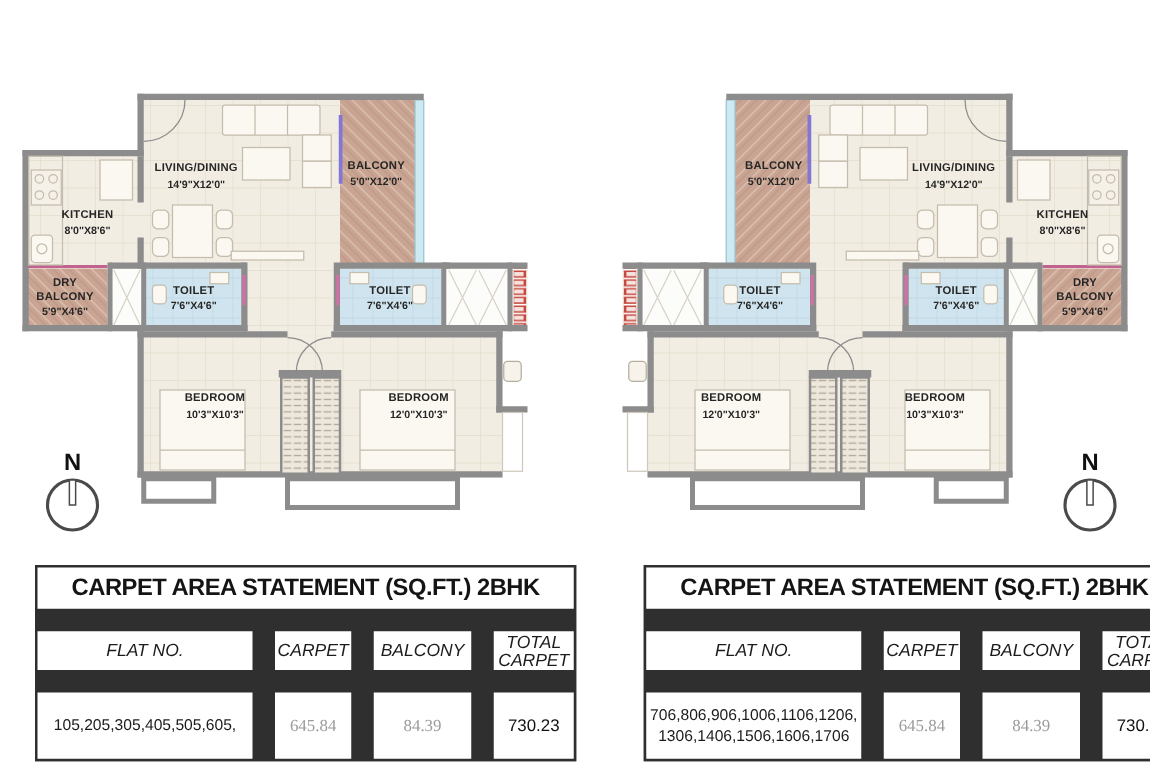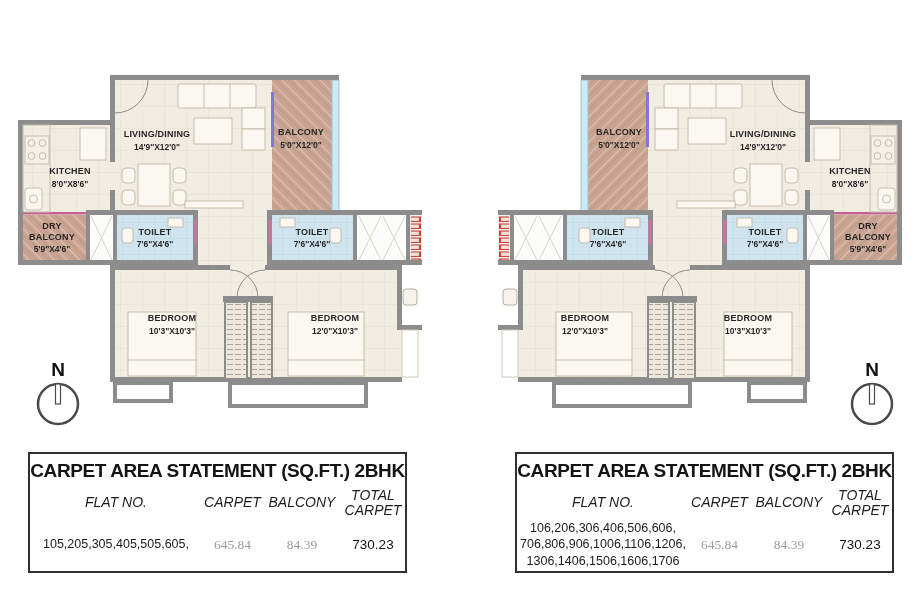--- a/index.html
+++ b/index.html
@@ -11,21 +11,21 @@
 
   .rname{font:700 9px "Liberation Sans",sans-serif;fill:#262626;text-anchor:middle;letter-spacing:.2px;}
   .rdims{font:700 8.5px "Liberation Sans",sans-serif;fill:#262626;text-anchor:middle;}
   .nlabel{font:800 19px "Liberation Sans",sans-serif;fill:#111;text-anchor:middle;}
 
   .area-table{
     position:absolute;top:452px;
     display:grid;
     grid-template-columns:172px 61px 78px 64px;
     grid-template-rows:33px 31px 53px;
-    gap:0;background:#2f2f2f;border:2px solid #2f2f2f;
+    gap:18px;background:#2f2f2f;border:2px solid #2f2f2f;
   }
   .area-table>div{background:#fff;display:flex;align-items:center;justify-content:center;text-align:center;}
   .tbl-title{
     grid-column:1/-1;
     font-size:19px;font-weight:bold;letter-spacing:-.4px;color:#141414;
   }
   .tbl-head{font-size:14px;color:#1c1c1c;line-height:1.05;font-style:italic;}
   .tbl-flats{flex-direction:column;font-size:12.5px;line-height:1.3;color:#1c1c1c;}
   .val-gray{font-size:13.5px;color:#9b9b9b;font-family:Liberation Serif, serif;}
   .val-black{font-size:13.5px;color:#121212;font-weight:500;}
@@ -248,20 +248,19 @@
   <div class="val-black">730.23</div>
 </div>
 
 <div class="area-table t-right">
   <div class="tbl-title">CARPET AREA STATEMENT (SQ.FT.) 2BHK</div>
   <div class="tbl-head">FLAT NO.</div>
   <div class="tbl-head">CARPET</div>
   <div class="tbl-head">BALCONY</div>
   <div class="tbl-head">TOTAL CARPET</div>
   <div class="tbl-flats">
-    <span>106,206,306,406,506,606,</span>
     <span>706,806,906,1006,1106,1206,</span>
     <span>1306,1406,1506,1606,1706</span>
   </div>
   <div class="val-gray">645.84</div>
   <div class="val-gray">84.39</div>
   <div class="val-black">730.23</div>
 </div>
 
 </body></html>

